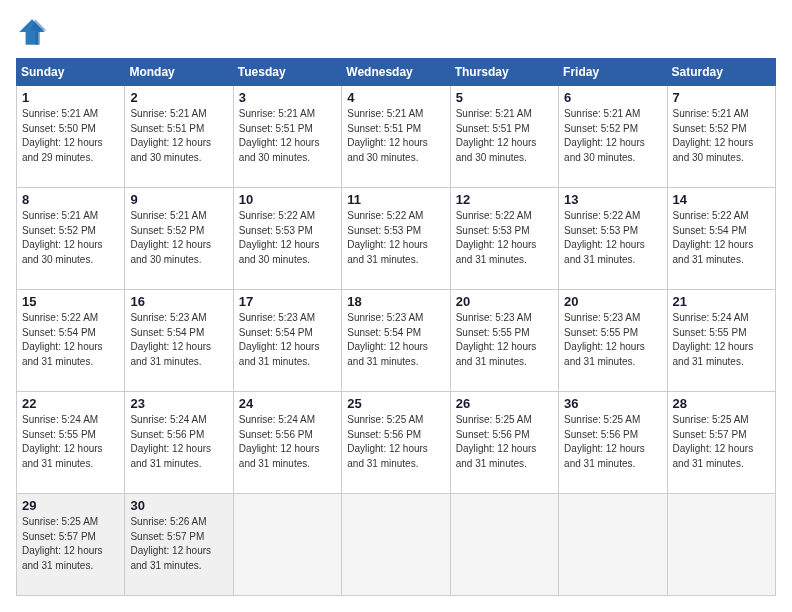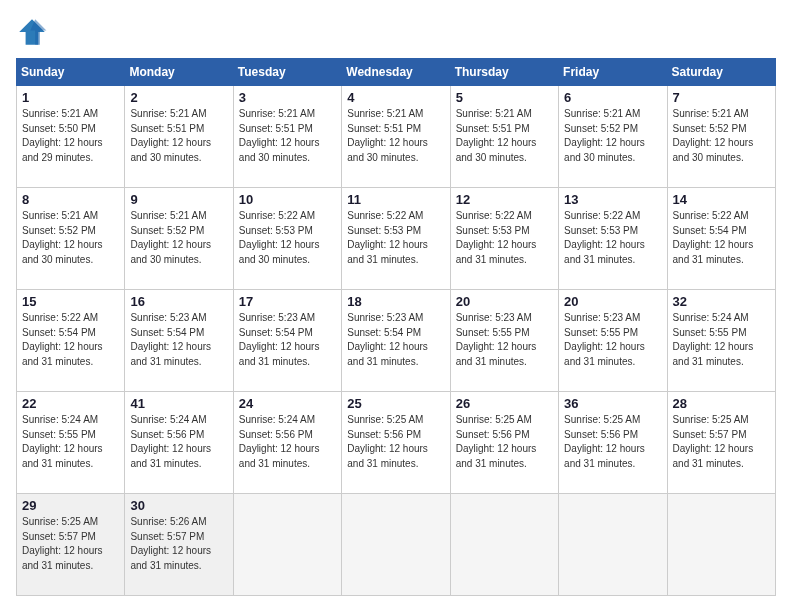--- a/index.html
+++ b/index.html
@@ -212,31 +212,31 @@
           </td>
           <td>
             <span class="day-num">20</span>
             <div class="cell-text">Sunrise: 5:23 AM<br>Sunset: 5:55 PM<br>Daylight: 12 hours<br>and 31 minutes.</div>
           </td>
           <td>
             <span class="day-num">20</span>
             <div class="cell-text">Sunrise: 5:23 AM<br>Sunset: 5:55 PM<br>Daylight: 12 hours<br>and 31 minutes.</div>
           </td>
           <td>
-            <span class="day-num">32</span>
+            <span class="day-num">21</span>
             <div class="cell-text">Sunrise: 5:24 AM<br>Sunset: 5:55 PM<br>Daylight: 12 hours<br>and 31 minutes.</div>
           </td>
         </tr>
         <tr>
           <td>
             <span class="day-num">22</span>
             <div class="cell-text">Sunrise: 5:24 AM<br>Sunset: 5:55 PM<br>Daylight: 12 hours<br>and 31 minutes.</div>
           </td>
           <td>
-            <span class="day-num">41</span>
+            <span class="day-num">23</span>
             <div class="cell-text">Sunrise: 5:24 AM<br>Sunset: 5:56 PM<br>Daylight: 12 hours<br>and 31 minutes.</div>
           </td>
           <td>
             <span class="day-num">24</span>
             <div class="cell-text">Sunrise: 5:24 AM<br>Sunset: 5:56 PM<br>Daylight: 12 hours<br>and 31 minutes.</div>
           </td>
           <td>
             <span class="day-num">25</span>
             <div class="cell-text">Sunrise: 5:25 AM<br>Sunset: 5:56 PM<br>Daylight: 12 hours<br>and 31 minutes.</div>
           </td>

